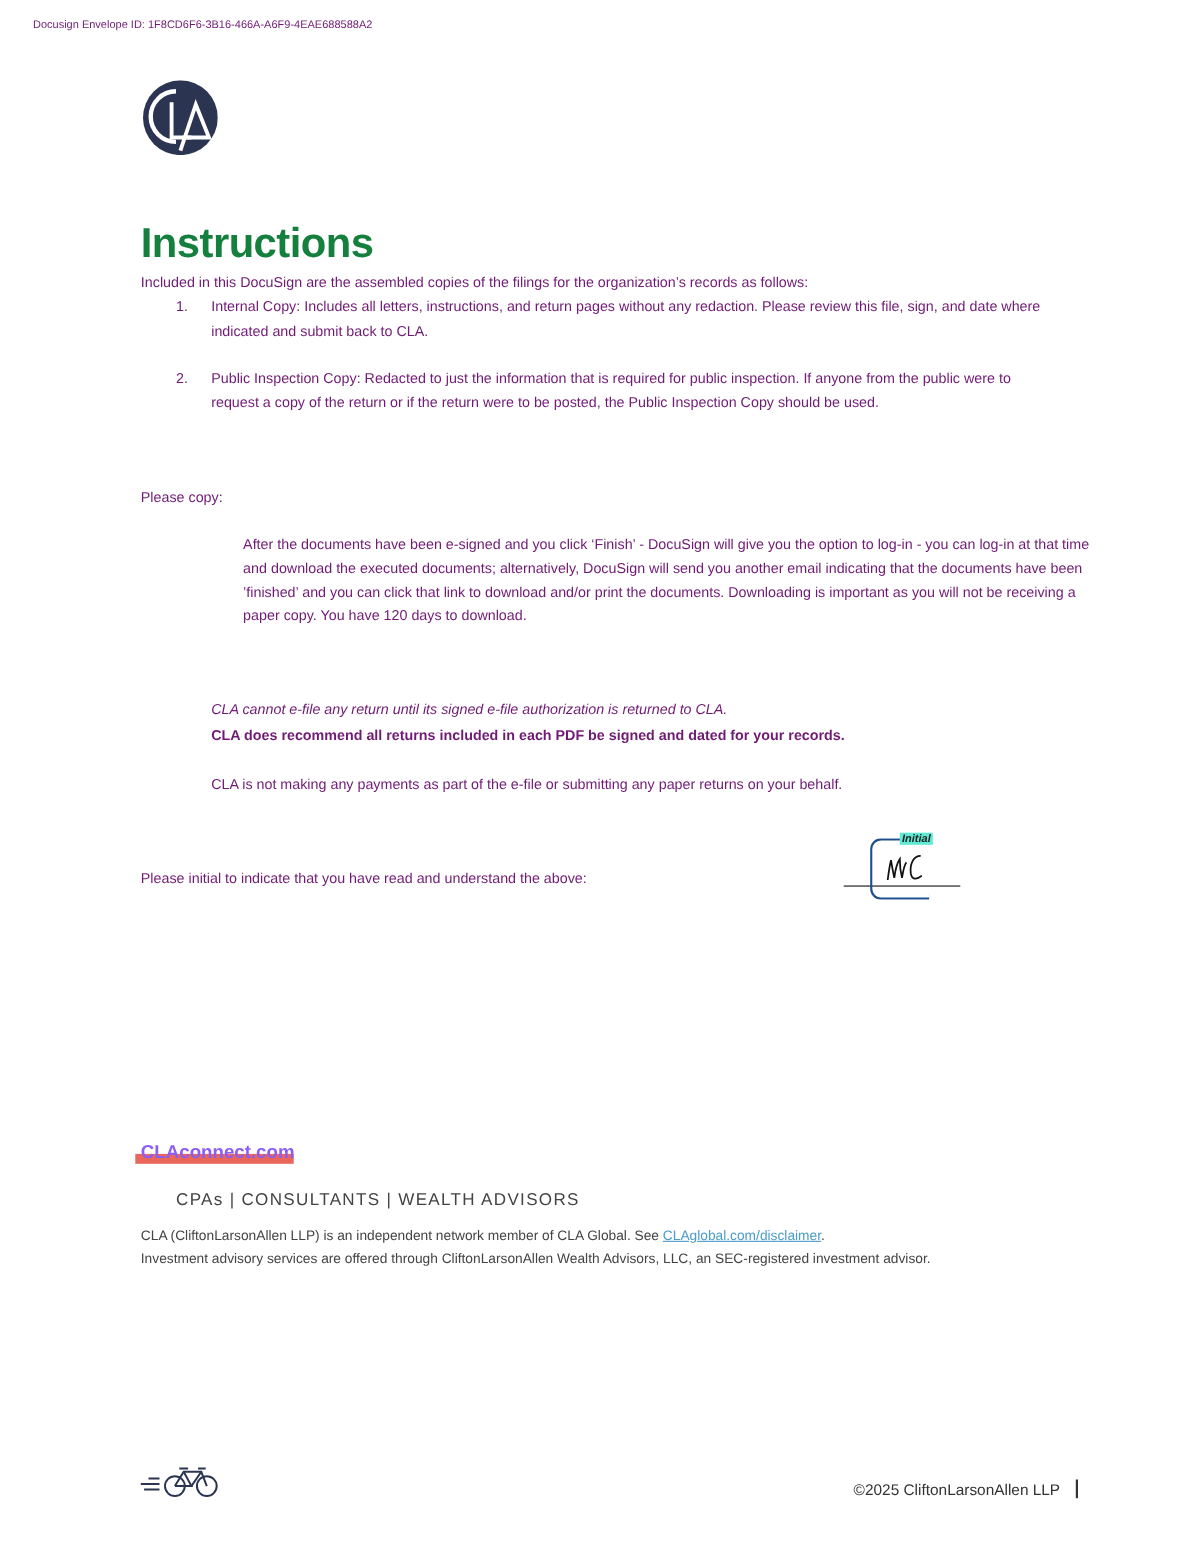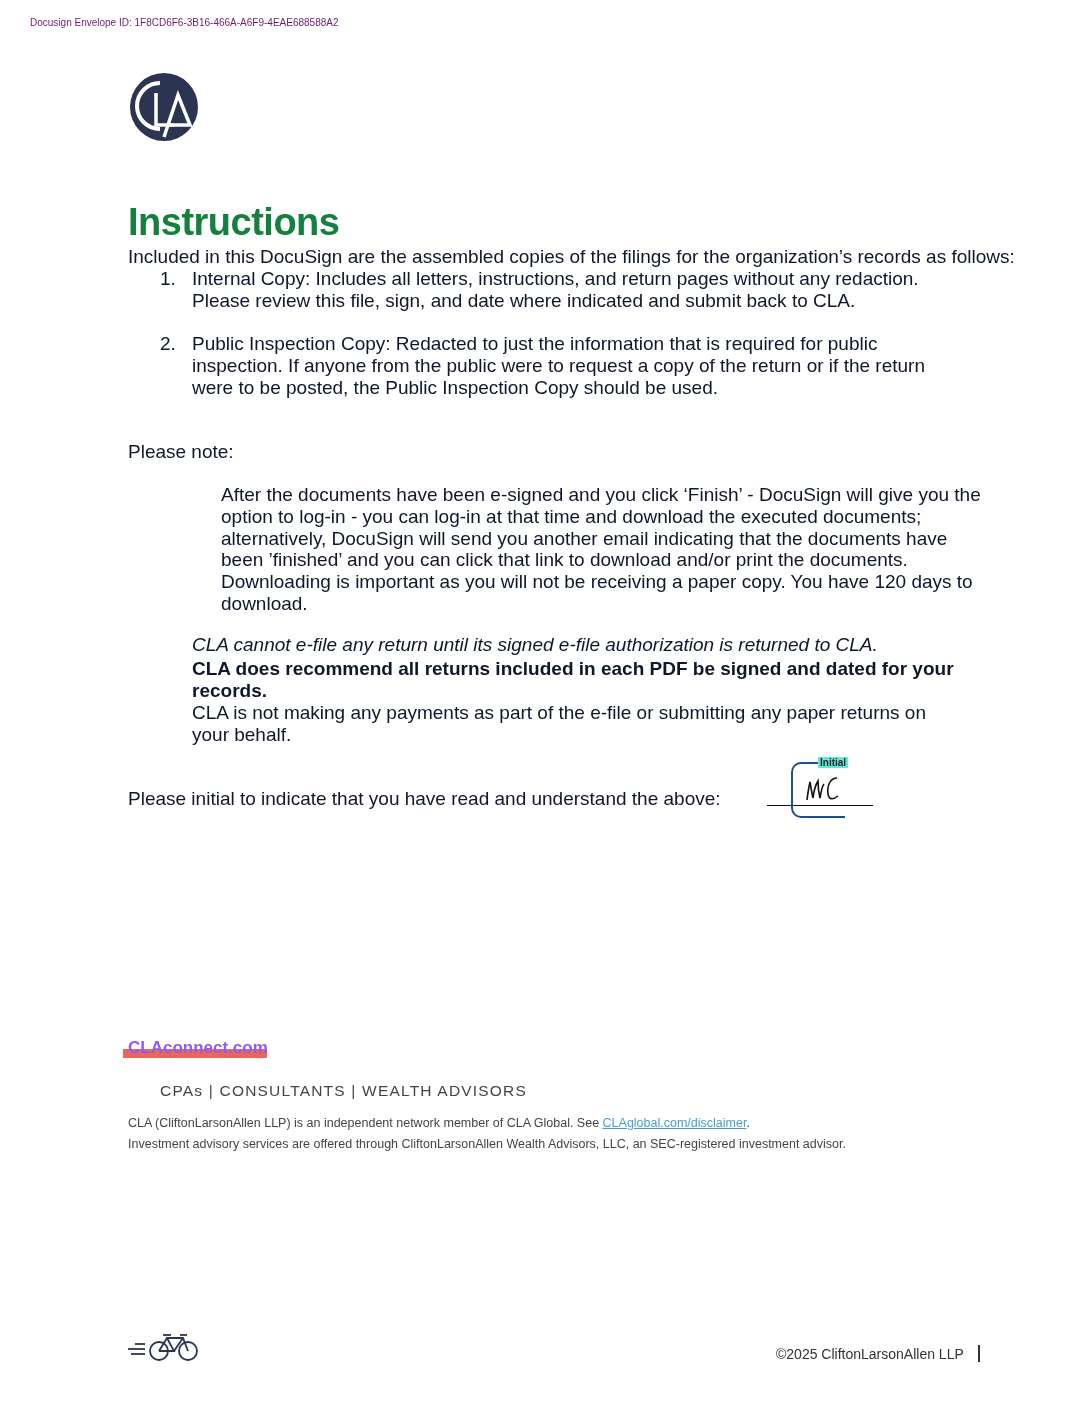--- a/index.html
+++ b/index.html
@@ -3,40 +3,40 @@
 <meta charset="utf-8">
 <style>
   html, body { margin: 0; padding: 0; background: #ffffff; }
   body { width: 1088px; height: 1408px; position: relative; overflow: hidden;
          font-family: "Liberation Sans", sans-serif; color: #111; }
   .abs { position: absolute; }
   .envelope { left: 30px; top: 17px; font-size: 10px; color: #701a75; font-family: "Liberation Sans", sans-serif; }
   .logo { left: 130px; top: 73px; width: 68px; height: 68px; }
   .title { left: 128px; top: 188px; font-size: 38px; font-weight: bold; color: #15803d;
            font-family: "Liberation Sans", sans-serif; letter-spacing: -0.5px; margin-top: 13px; }
-  .body-text { font-size: 19px; line-height: 21.8px; color: #0f172a; }
+  .body-text { font-size: 13px; line-height: 21.8px; color: #701a75; }
   .intro { left: 128px; top: 246px; }
   .list-item { left: 160px; width: 800px; }
   .list-item .num { position: absolute; left: 0; top: 0; }
   .list-item .txt { position: absolute; left: 32px; top: 0; width: 770px; }
   .li1 { top: 268px; }
   .li2 { top: 333px; }
   .note-label { left: 128px; top: 441px; }
   .note-block { left: 192px; width: 770px; }
   .nb1 { top: 484px; margin-left: 29px; }
   .nb2 { top: 634px; font-style: italic; }
   .nb3 { top: 658px; font-weight: bold; }
   .nb4 { top: 702px; }
   b { font-weight: normal; }
   .initial-label { left: 128px; top: 788px; }
   .initial-line { left: 767px; top: 805px; width: 106px; height: 0; border-top: 1px solid #111; }
   .initial-box { left: 791px; top: 762px; width: 52px; height: 52px;
                  border-left: 2px solid #1f4e8c; border-top: 2px solid #1f4e8c; border-bottom: 2px solid #1f4e8c;
                  border-radius: 10px 0 0 10px; }
-  .initial-tag { left: 818px; top: 757px; font-size: 10px; font-weight: bold; color: #222; background: #5eead4; padding: 0 2px; }
+  .initial-tag { left: 818px; top: 757px; font-size: 10px; font-weight: bold; color: #222; background: #5eead4; padding: 0 2px; font-style: italic; }
   .initial-sig { left: 804px; top: 772px; }
   .cla-connect { left: 128px; top: 1038px; font-size: 17px; font-weight: bold; color: #8b5cf6; }
   .cla-connect-bar { left: 123px; top: 1049px; width: 144px; height: 9px; background: #e8675a; }
   .cla-connect-text { position: relative; z-index: 2; }
   .tagline { left: 128px; top: 1082px; font-size: 15.5px; letter-spacing: 1.2px; color: #444; margin-left: 32px; }
   .disclaimer { left: 128px; font-size: 12.5px; color: #444; }
   .d1 { top: 1116px; }
   .d2 { top: 1137px; }
   .link { color: #4a9cc9; text-decoration: underline; margin-top: 24px; }
   .bike { left: 127px; top: 1332px; width: 74px; height: 30px; }
@@ -62,21 +62,21 @@
 <div class="abs body-text list-item li1">
   <span class="num">1.</span>
   <div class="txt"><b>Internal Copy:</b><span> Includes all letters, instructions, and return pages without any redaction. Please review this file, sign, and date where indicated and submit back to CLA.</span></div>
 </div>
 
 <div class="abs body-text list-item li2">
   <span class="num">2.</span>
   <div class="txt"><b>Public Inspection Copy:</b><span> Redacted to just the information that is required for public inspection. If anyone from the public were to request a copy of the return or if the return were to be posted, the Public Inspection Copy should be used.</span></div>
 </div>
 
-<div class="abs body-text note-label">Please note:</div>
+<div class="abs body-text note-label">Please copy:</div>
 
 <div class="abs body-text note-block nb1">
   <span>After the documents have been e-signed and you click ‘Finish’ - DocuSign will give you the option to log-in - you can log-in at that time and download the executed documents; alternatively, DocuSign will send you another email indicating that the documents have been ’finished’ and you can click that link to download and/or print the documents. </span><b>Downloading is important as you will not be receiving a paper copy. You have 120 days to download.</b>
 </div>
 <div class="abs body-text note-block nb2">CLA cannot e-file any return until its signed e-file authorization is returned to CLA.</div>
 <div class="abs body-text note-block nb3">CLA does recommend all returns included in each PDF be signed and dated for your records.</div>
 <div class="abs body-text note-block nb4">CLA is not making any payments as part of the e-file or submitting any paper returns on your behalf.</div>
 
 <div class="abs body-text initial-label">Please initial to indicate that you have read and understand the above:</div>
 <div class="abs initial-line"></div>

